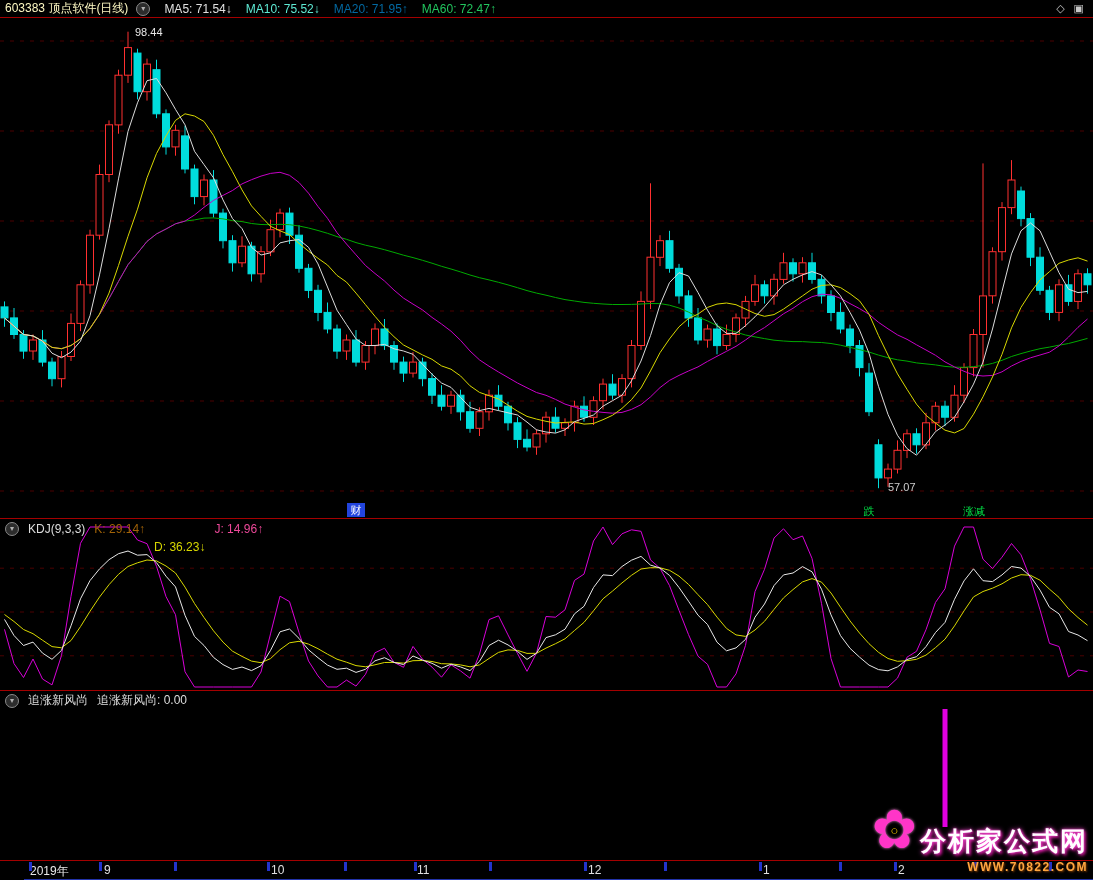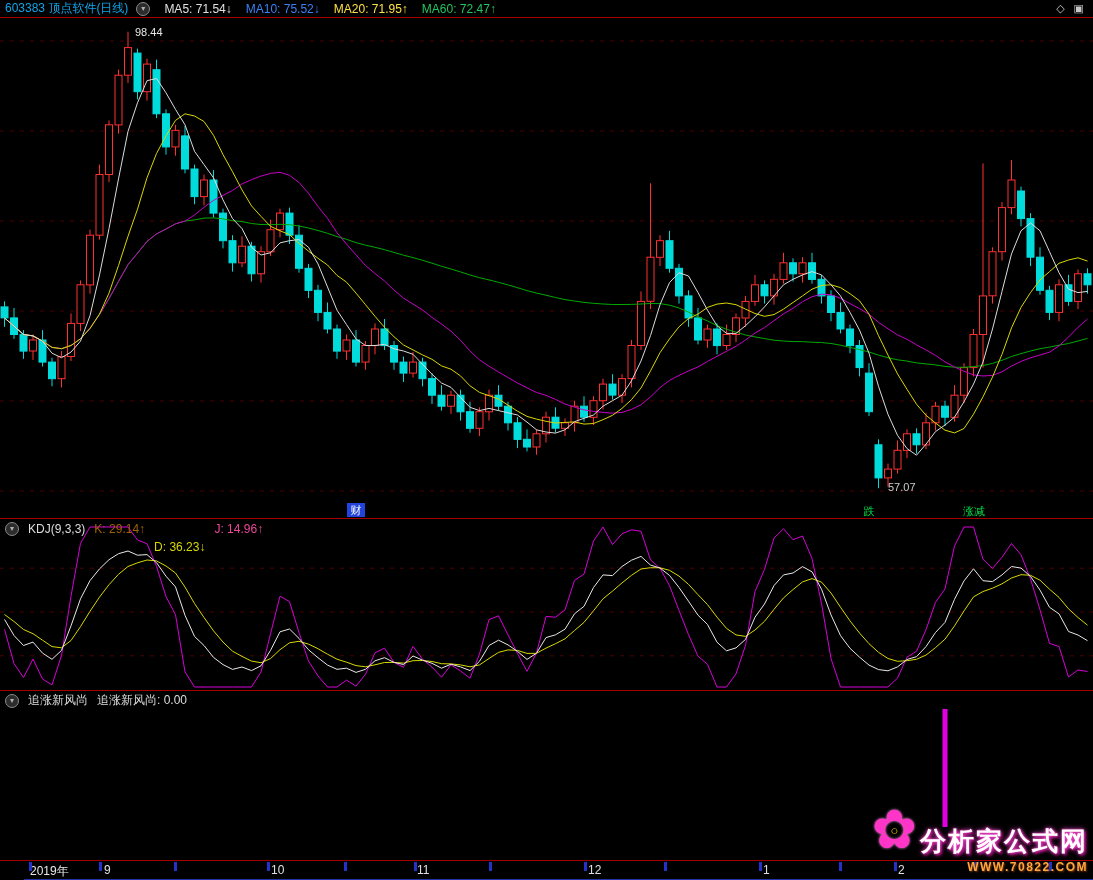--- a/index.html
+++ b/index.html
@@ -1,21 +1,21 @@
 <!DOCTYPE html>
 <html><head>
 <meta charset="utf-8">
 <style>
   html,body{margin:0;padding:0;background:#000;}
   .screen{position:relative;width:1093px;height:880px;background:#000;overflow:hidden;
           font-family:"Liberation Sans",sans-serif;}
   
   .titlebar{position:absolute;top:0;left:0;width:100%;height:17px;display:flex;
             align-items:center;padding-left:5px;font-size:12px;color:#ddd;z-index:6;box-sizing:border-box;}
-  .stock-title{color:#0ea5e9;margin-right:8px;white-space:nowrap;}
+  .stock-title{color:#fef9c3;margin-right:8px;white-space:nowrap;}
   .circle-btn{width:12px;height:12px;border-radius:50%;background:#2c2c2c;border:1px solid #8a8a8a;
               display:inline-flex;align-items:center;justify-content:center;font-size:8px;color:#b0b0b0;
               line-height:1;flex:0 0 auto;}
   .ma-item{margin-left:14px;white-space:nowrap;}
   .tb-spacer{flex:1;}
   .tb-icon{color:#c8c8c8;font-size:11px;margin-right:9px;cursor:default;}
   
   .sep{position:absolute;left:0;width:100%;height:1px;background:#a40000;z-index:5;}
   
   .panel-label{position:absolute;left:0;display:flex;align-items:center;gap:9px;padding-left:5px;
@@ -41,22 +41,22 @@
 </style>
 </head>
 <body>
 
 <div class="screen">
 
   <div class="titlebar">
     <span class="stock-title">603383 顶点软件(日线)</span>
     <span class="circle-btn">▾</span>
     <span class="ma-item" style="color: rgb(224, 224, 224);">MA5: 71.54↓</span>
-    <span class="ma-item" style="color: #3b82f6;">MA10: 75.52↓</span>
-    <span class="ma-item" style="color: #fde047;">MA20: 71.95↑</span>
+    <span class="ma-item" style="color: #5eead4;">MA10: 75.52↓</span>
+    <span class="ma-item" style="color: #0369a1;">MA20: 71.95↑</span>
     <span class="ma-item" style="color: #22c55e;">MA60: 72.47↑</span>
     <span class="tb-spacer"></span>
     <span class="tb-icon">◇</span>
     <span class="tb-icon">▣</span>
   </div>
   <div class="sep" style="top:17px"></div>
 
   <svg id="main-chart" class="chart" style="top:18px" width="1093" height="500" viewBox="0 0 1093 500">
       <g>
         <line x1="0" y1="23" x2="1093" y2="23" stroke="#4c0000" stroke-dasharray="4 6"></line>

